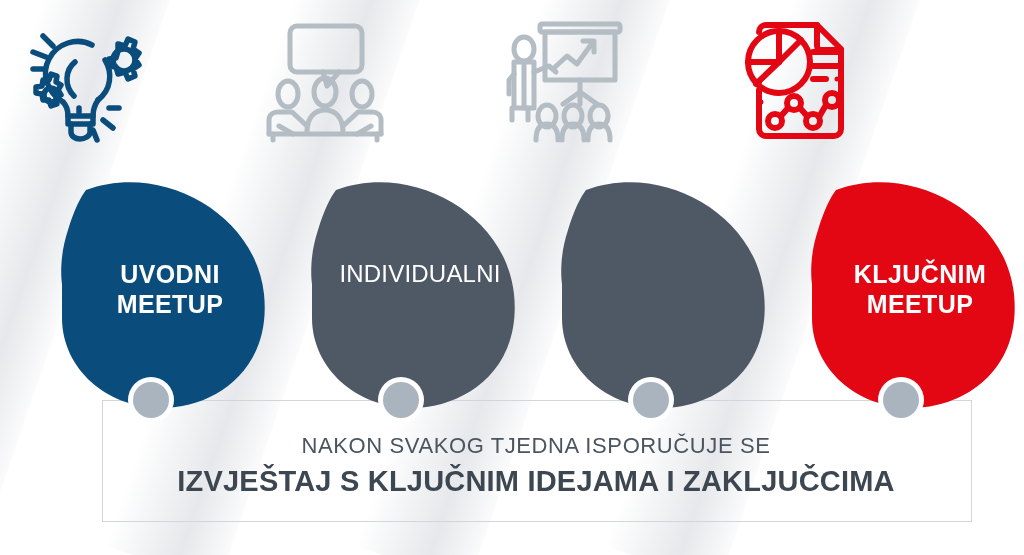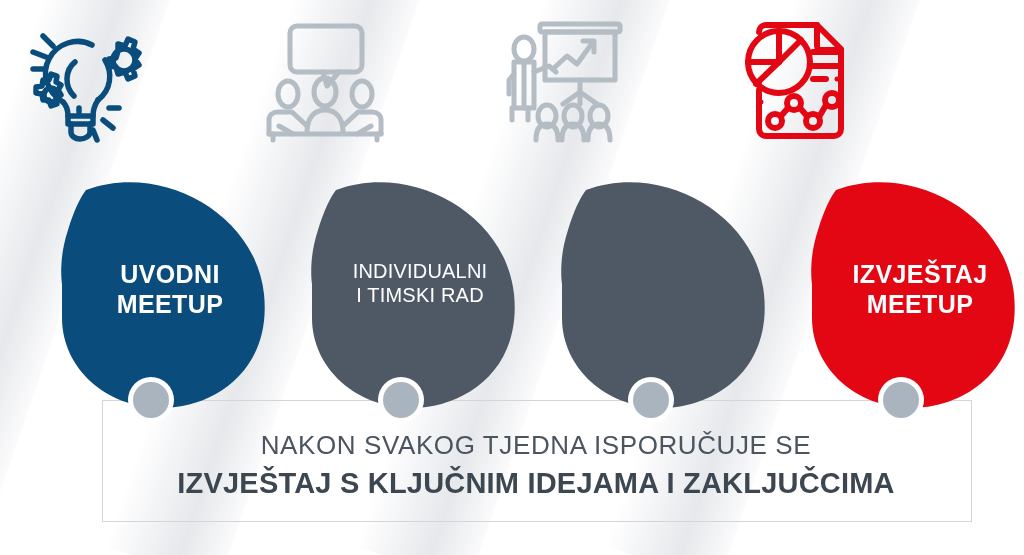--- a/index.html
+++ b/index.html
@@ -47,21 +47,21 @@
     line-height:1.18;
     pointer-events:none;
   }
   .label.bold{
     font-weight:700;
     font-size:25px;
     letter-spacing:.4px;
   }
   .label.reg{
     font-weight:400;
-    font-size:20px;
+    font-size:24px;
     letter-spacing:.2px;
   }
   .label .l2{display:block;}
 
   
   .dots{position:absolute;inset:0;z-index:5;}
   .dot{
     position:absolute;
     width:46px;height:46px;
     border-radius:50%;
@@ -94,21 +94,21 @@
     height:120px;
     z-index:4;
     display:flex;
     flex-direction:column;
     align-items:center;
     justify-content:center;
     pointer-events:none;
   }
   .cap-line1{
     color:#4a5560;
-    font-size:26px;
+    font-size:22px;
     font-weight:400;
     letter-spacing:.6px;
     margin-top:10px;
   }
   .cap-line2{
     color:#3d4752;
     font-size:29px;
     font-weight:700;
     letter-spacing:.2px;
     margin-top:6px;
@@ -146,21 +146,20 @@
 
     <div class="step" style="left:290px;">
       <div class="blob">
         <svg width="260" height="240" viewBox="0 0 260 240">
           <path d="M 46 22 C 120 -6 215 44 224 126 C 232 204 172 240 122 240
                    C 66 240 22 200 22 150 L 22 116 C 22 116 18 92 28 62 C 34 42 40 30 46 22 Z" fill="#4f5965"></path>
         </svg>
       </div>
       <div class="label reg">
         <span>INDIVIDUALNI</span>
-        <span class="l2">I TIMSKI RAD</span>
       </div>
     </div>
 
     <div class="step" style="left:540px;">
       <div class="blob">
         <svg width="260" height="240" viewBox="0 0 260 240">
           <path d="M 46 22 C 120 -6 215 44 224 126 C 232 204 172 240 122 240
                    C 66 240 22 200 22 150 L 22 116 C 22 116 18 92 28 62 C 34 42 40 30 46 22 Z" fill="#4f5965"></path>
         </svg>
       </div>
@@ -169,21 +168,21 @@
     </div>
 
     <div class="step" style="left:790px;">
       <div class="blob">
         <svg width="260" height="240" viewBox="0 0 260 240">
           <path d="M 46 22 C 120 -6 215 44 224 126 C 232 204 172 240 122 240
                    C 66 240 22 200 22 150 L 22 116 C 22 116 18 92 28 62 C 34 42 40 30 46 22 Z" fill="#e30613"></path>
         </svg>
       </div>
       <div class="label bold">
-        <span>IZVJEŠTAJ</span>
+        <span>KLJUČNIM</span>
         <span class="l2">MEETUP</span>
       </div>
     </div>
   </div>
 
   <div class="dots">
     <div class="dot" style="left:128px;top:377px;">
         <i></i>
       </div>
     <div class="dot" style="left:378px;top:377px;">

